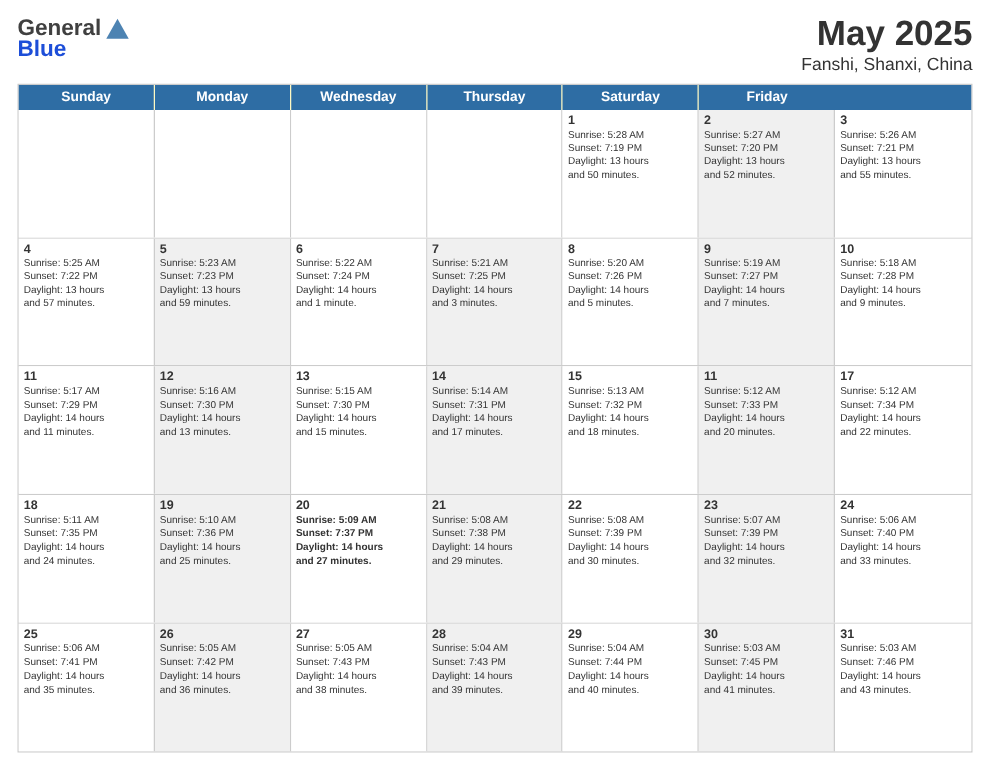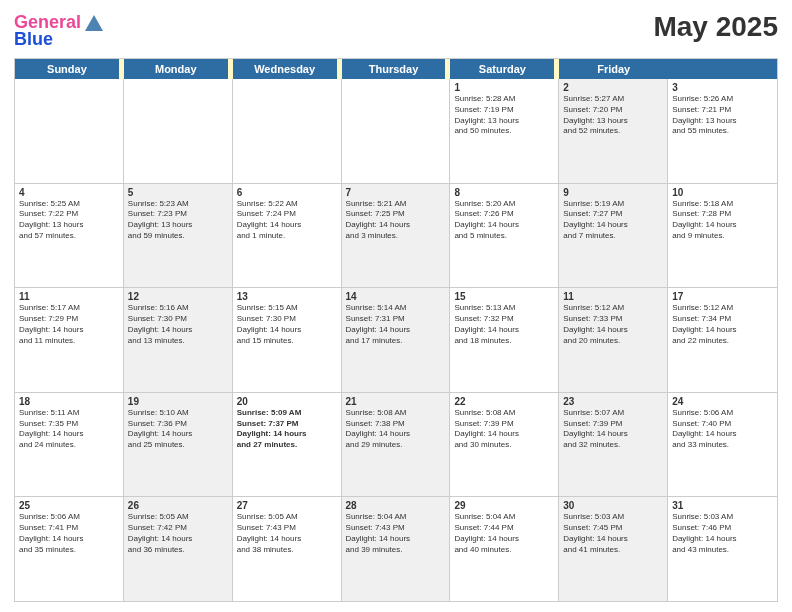--- a/index.html
+++ b/index.html
@@ -50,21 +50,21 @@
       display: grid;
       grid-template-columns: repeat(7, 1fr);
       background: #2e6da4;
     }
     .day-header {
       color: #fff;
       font-size: 11px;
       font-weight: bold;
       text-align: center;
       padding: 4px 2px;
-      border-right: 5px solid #fef9c3;
+      border-right: 1px solid #fef9c3;
     }
     .day-header:last-child { border-right: none; }
     .calendar-body {
       flex: 1;
       display: flex;
       flex-direction: column;
     }
     .week-row {
       display: grid;
       grid-template-columns: repeat(7, 1fr);
@@ -96,30 +96,31 @@
     }
   </style>
 </head>
 <body>
 
 <div class="container">
   <div class="header">
     <div class="logo">
       <div style="display:flex;flex-direction:column;align-items:flex-start;">
         <div style="display:flex;align-items:center;">
-          <span style="font-size:18px;font-weight:bold;color:#ec4899;">General</span>
+          <span style="font-size:18px;font-weight:bold;color:#404040;">General</span>
           <svg width="22" height="20" viewBox="0 0 22 20" style="margin-left:2px;">
             <polygon points="2,18 11,2 20,18" fill="#2e6da4" opacity="0.85"></polygon>
           </svg>
         </div>
         <span style="font-size:18px;font-weight:bold;color:#1d4ed8;margin-top:-4px;margin-left:0px;">Blue</span>
       </div>
     </div>
     <div class="title-block">
       <div class="month-year">May 2025</div>
+      <div class="location">Fanshi, Shanxi, China</div>
     </div>
   </div>
 
   <div class="calendar">
     <div class="day-headers">
     <div class="day-header">Sunday</div>
         <div class="day-header">Monday</div>
         <div class="day-header">Wednesday</div>
         <div class="day-header">Thursday</div>
         <div class="day-header">Saturday</div>

